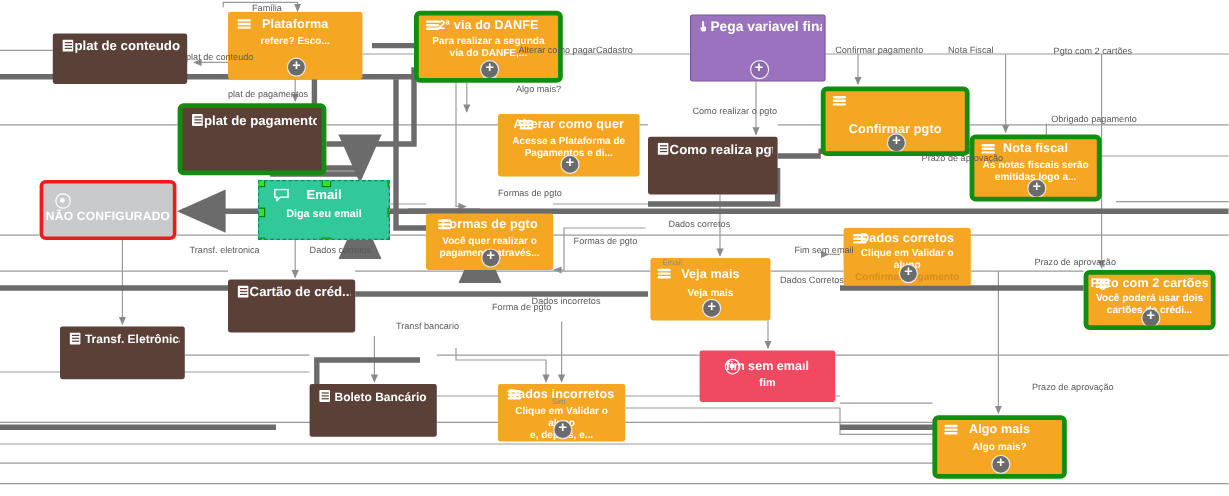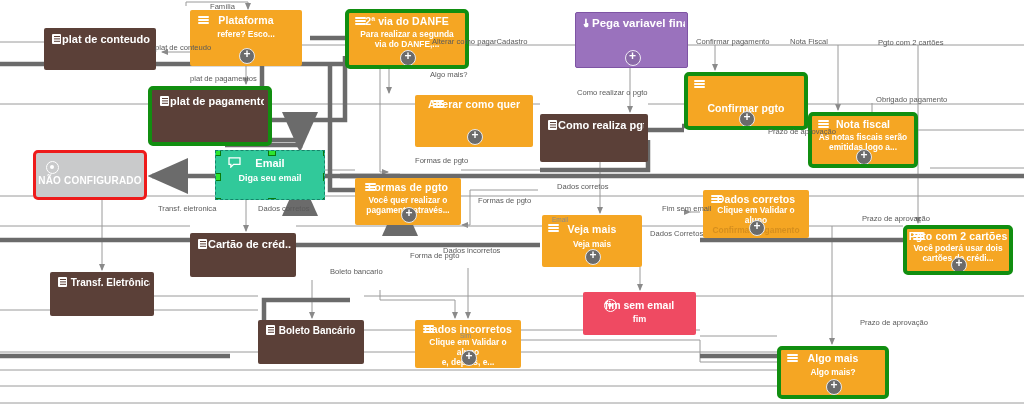--- a/index.html
+++ b/index.html
@@ -298,20 +298,24 @@
     <div class="plus" style="bottom:-1px;"><span>+</span></div>
   </div>
 
   <div class="node n-msg" style="left:415px;top:95px;width:118px;height:52px;">
     <div class="ham" style="left:18px;top:5px;">
         <i></i>
         <i></i>
         <i></i>
       </div>
     <div class="ttl" style="top:3px;">Alterar como quer</div>
+    <div class="body" style="top:17px;">
+      <div>Acesse a Plataforma de</div>
+      <div>Pagamentos e di...</div>
+    </div>
     <div class="plus"><span>+</span></div>
   </div>
 
   <div class="node n-brown" style="left:540px;top:114px;width:108px;height:48px;">
     <div class="bt"><span class="bicon"></span><span>Como realiza pgto</span></div>
   </div>
 
   <div class="node n-teal" style="left:215px;top:150px;width:110px;height:50px;">
     <svg class="chat" viewBox="0 0 14 12">
       <path d="M1,1 h12 v7 h-7 l-3,3 v-3 h-2 z" fill="none" stroke="#ffffff" stroke-width="1.4"></path>
@@ -445,18 +449,18 @@
     <div class="elabel" style="left:768px;top:127px;">Prazo de aprovação</div>
     <div class="elabel" style="left:415px;top:156px;">Formas de pgto</div>
     <div class="elabel" style="left:557px;top:182px;">Dados corretos</div>
     <div class="elabel" style="left:478px;top:196px;">Formas de pgto</div>
     <div class="elabel" style="left:662px;top:204px;">Fim sem email</div>
     <div class="elabel" style="left:650px;top:229px;">Dados Corretos</div>
     <div class="elabel" style="left:158px;top:204px;">Transf. eletronica</div>
     <div class="elabel" style="left:258px;top:204px;">Dados corretos</div>
     <div class="elabel" style="left:410px;top:251px;">Forma de pgto</div>
     <div class="elabel" style="left:443px;top:246px;">Dados incorretos</div>
-    <div class="elabel" style="left:330px;top:267px;">Boleto bancario</div>
+    <div class="elabel" style="left:330px;top:267px;">Transf bancario</div>
     <div class="elabel" style="left:862px;top:214px;">Prazo de aprovação</div>
     <div class="elabel" style="left:860px;top:318px;">Prazo de aprovação</div>
   </div>
 
 </div>
 
 </body></html>

